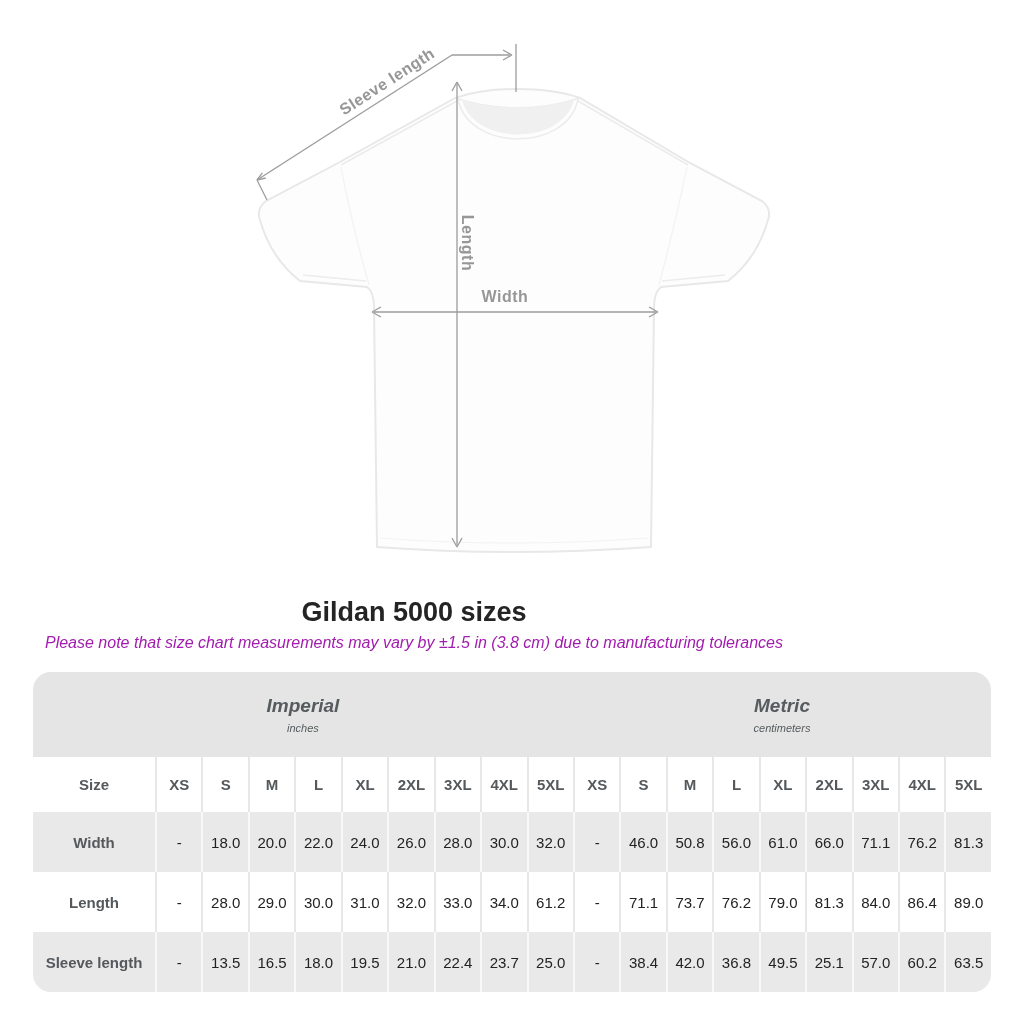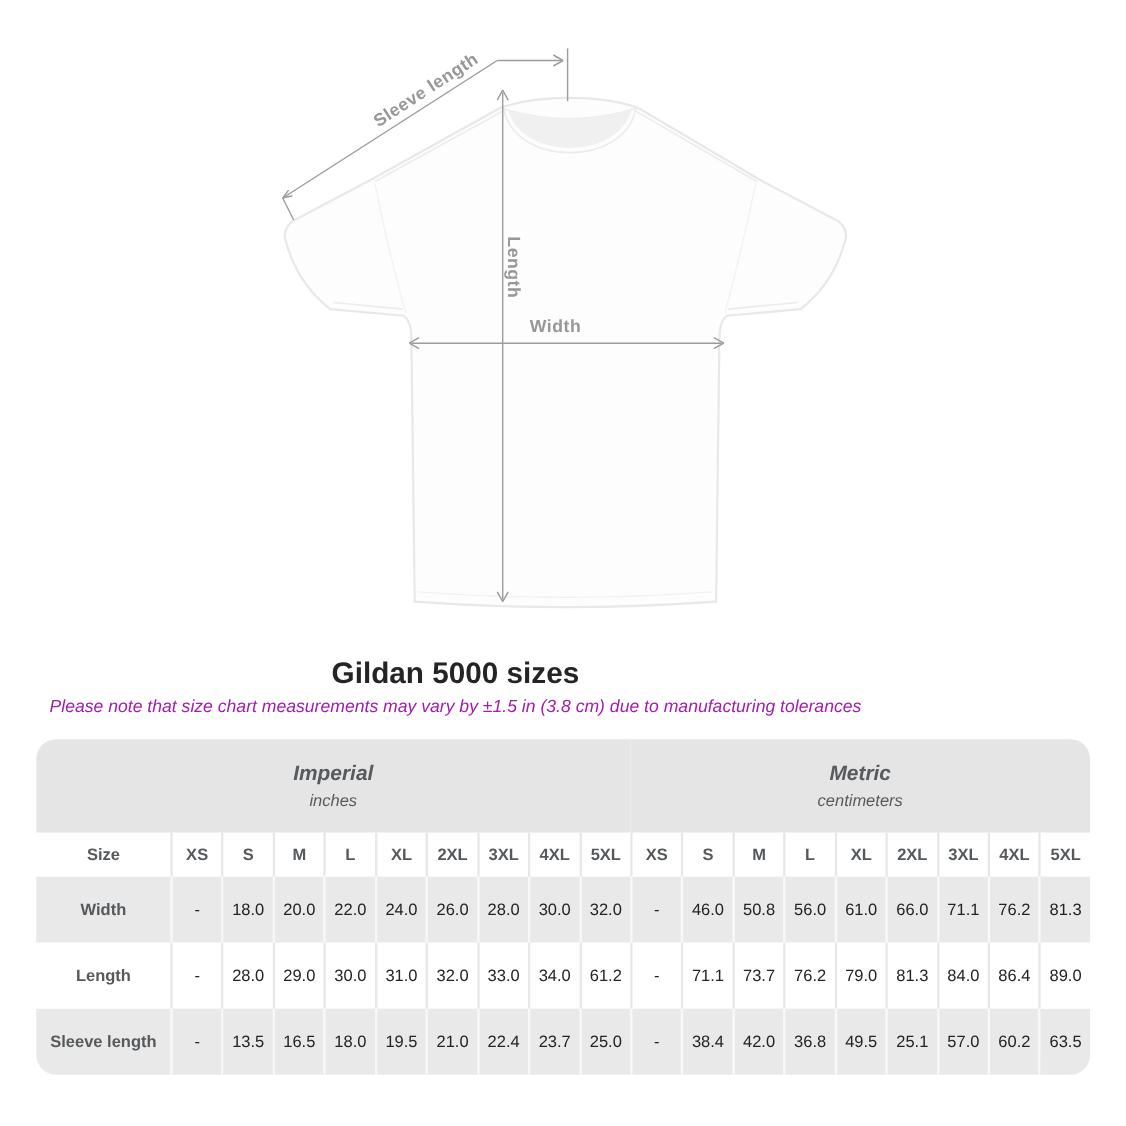--- a/index.html
+++ b/index.html
@@ -28,23 +28,23 @@
     position:absolute;top:672px;left:33px;width:958px;
     border-collapse:separate;border-spacing:0;table-layout:fixed;
   }
   table.sizes th, table.sizes td{box-sizing:border-box;padding:0;text-align:center;vertical-align:middle;}
   col.labelcol{width:122px;}
 
   tr.band th{background:#e5e5e5;height:85px;vertical-align:middle;}
   tr.band th.first{border-top-left-radius:18px;}
   tr.band th.last{border-top-right-radius:18px;}
   .unit-name{font-size:19px;font-weight:bold;font-style:italic;color:#565b5e;}
-  .unit-sub{font-size:15px;font-style:italic;font-weight:normal;color:#565b5e;margin-top:5px;}
-
-  tr.head-row th{height:40px;background:#ffffff;}
+  .unit-sub{font-size:11px;font-style:italic;font-weight:normal;color:#565b5e;margin-top:5px;}
+
+  tr.head-row th{height:55px;background:#ffffff;}
   .sizehead,.corner{color:#55595c;font-size:15px;font-weight:bold;}
 
   tbody tr{height:60px;}
   tr.striped th, tr.striped td{background:#e9e9e9;}
   tr.plain th, tr.plain td{background:#ffffff;}
   .rowlabel{color:#55595c;font-size:15px;font-weight:bold;}
   td.val{font-size:15px;font-weight:normal;color:#232323;}
 
   
   tr.plain > *:not(:first-child),

